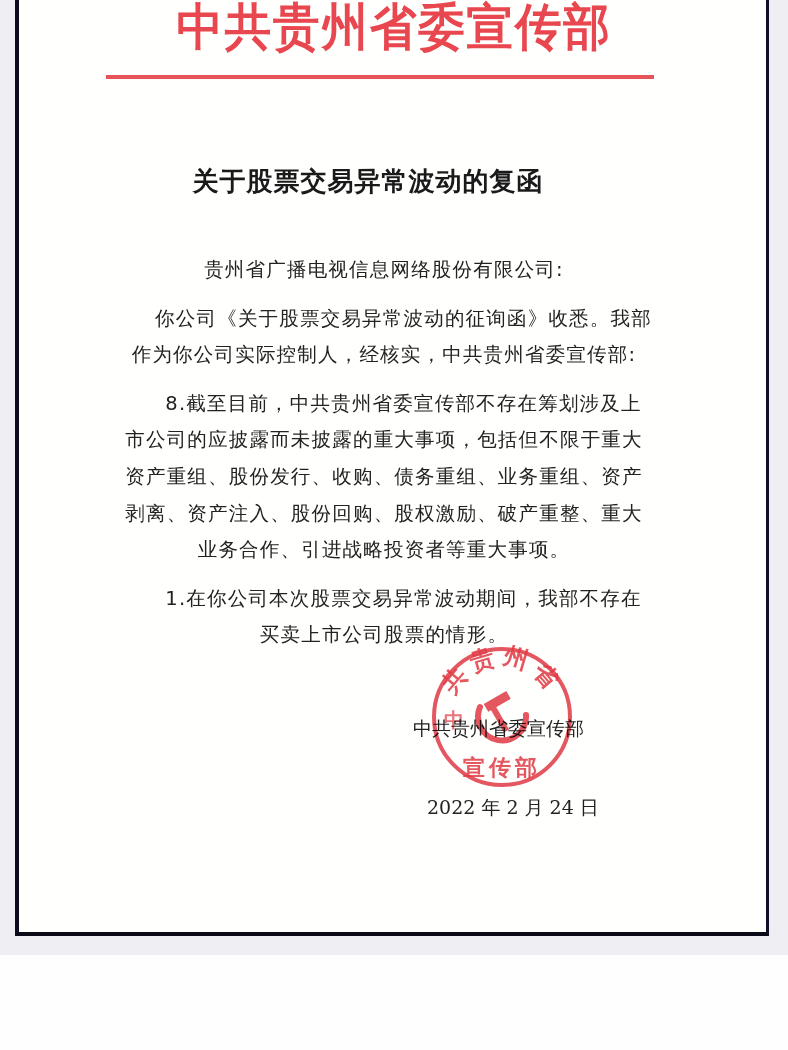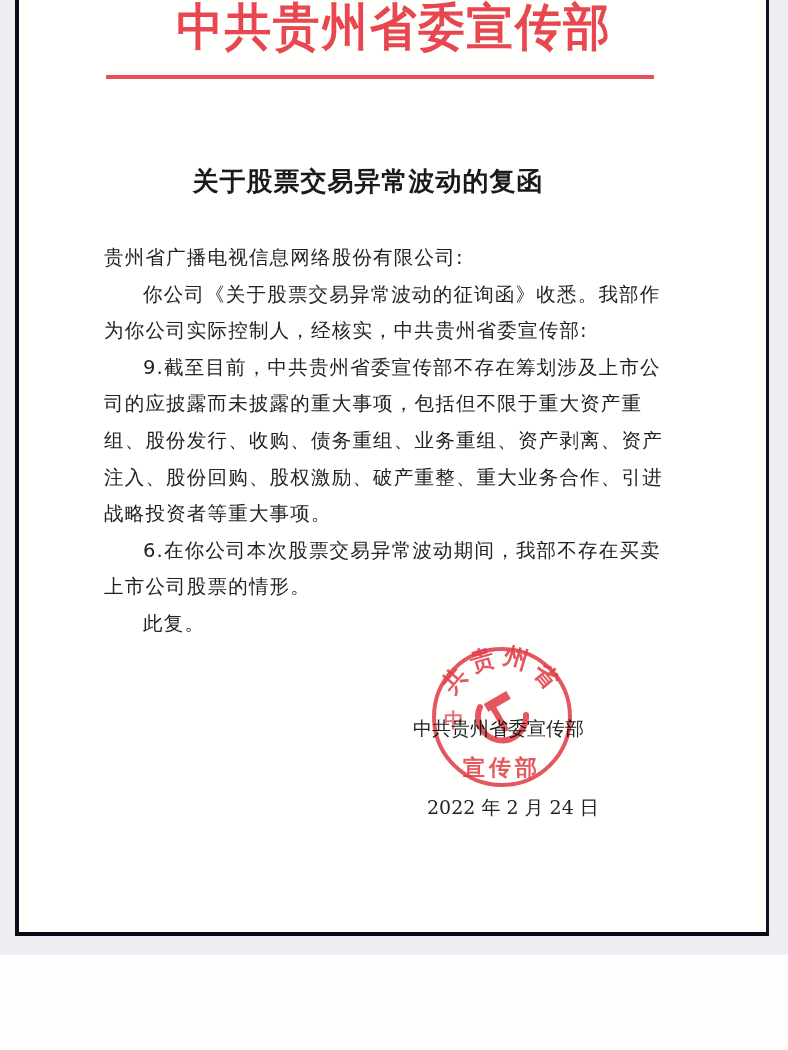--- a/index.html
+++ b/index.html
@@ -32,21 +32,21 @@
     }
     .doc-title {
       position: absolute; left: 0; width: 736px; top: 164px; text-align: center;
       font-size: 26px; font-weight: bold; color: #1a1a1a; letter-spacing: 1px;
     }
     .body-text {
       position: absolute; left: 104px; width: 560px; top: 240px;
       font-size: 19.5px; color: #222; line-height: 36.6px;
       font-family: "DejaVu Sans", sans-serif; letter-spacing: 1.2px;
     }
-    .body-text p { margin: 0; }
+    .body-text p { margin: 12px; text-align: center; }
     .indent { text-indent: 39px; }
     .seal {
       position: absolute; left: 430px; top: 645px; width: 144px; height: 144px;
     }
     .sign-block {
       position: absolute; left: 413px; top: 712px; width: 190px;
       font-size: 19px; color: #222; font-family: "DejaVu Sans", sans-serif;
     }
     .sign-org { position: absolute; left: 0; top: 4px; letter-spacing: 0px; white-space: nowrap; }
     .sign-date { position: absolute; left: 14px; top: 43px; white-space: nowrap; font-family: "DejaVu Serif", serif; margin-top: 40px; }
@@ -59,23 +59,22 @@
 <div class="paper"></div>
 
 <div class="letterhead">中共贵州省委宣传部</div>
 <div class="redline"></div>
 
 <div class="doc-title">关于股票交易异常波动的复函</div>
 
 <div class="body-text">
   <p>贵州省广播电视信息网络股份有限公司:</p>
   <p class="indent">你公司《关于股票交易异常波动的征询函》收悉。我部作为你公司实际控制人，经核实，中共贵州省委宣传部:</p>
-  <p class="indent">9.截至目前，中共贵州省委宣传部不存在筹划涉及上市公司的应披露而未披露的重大事项，包括但不限于重大资产重组、股份发行、收购、债务重组、业务重组、资产剥离、资产注入、股份回购、股权激励、破产重整、重大业务合作、引进战略投资者等重大事项。</p>
-  <p class="indent">6.在你公司本次股票交易异常波动期间，我部不存在买卖上市公司股票的情形。</p>
-  <p class="indent">此复。</p>
+  <p class="indent">8.截至目前，中共贵州省委宣传部不存在筹划涉及上市公司的应披露而未披露的重大事项，包括但不限于重大资产重组、股份发行、收购、债务重组、业务重组、资产剥离、资产注入、股份回购、股权激励、破产重整、重大业务合作、引进战略投资者等重大事项。</p>
+  <p class="indent">1.在你公司本次股票交易异常波动期间，我部不存在买卖上市公司股票的情形。</p>
 </div>
 
 <div class="sign-block">
   <div class="sign-org">中共贵州省委宣传部</div>
   <div class="sign-date">2022 年 2 月 24 日</div>
 </div>
 
 <svg class="seal" viewBox="0 0 144 144" style="mix-blend-mode:multiply;">
   <defs>
     <path id="sealArc" d="M 22 86 A 52 52 0 1 1 122 86"></path>

